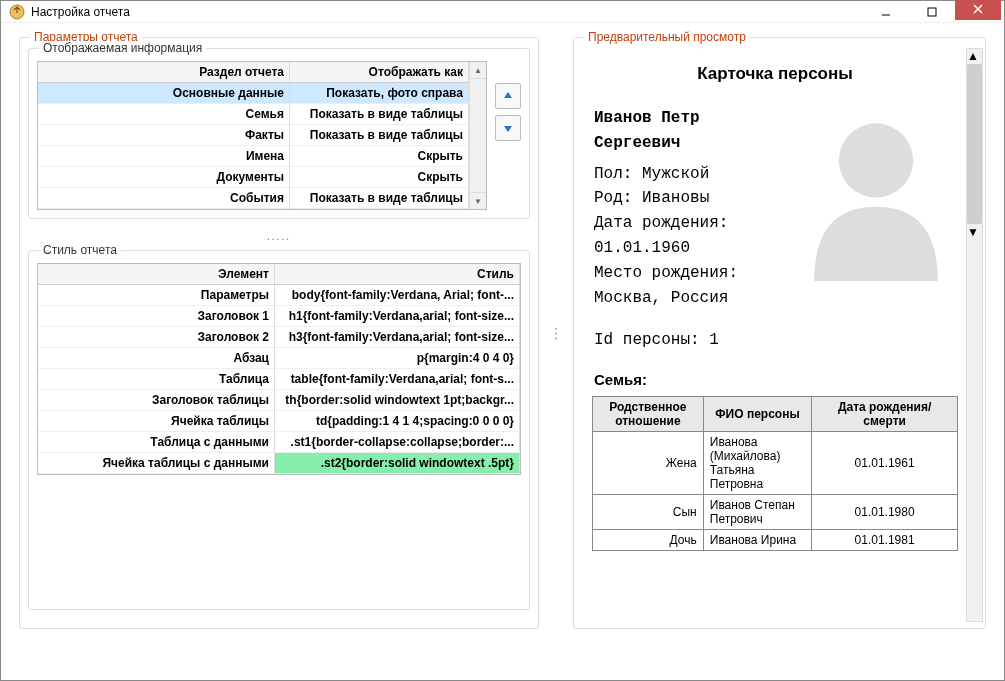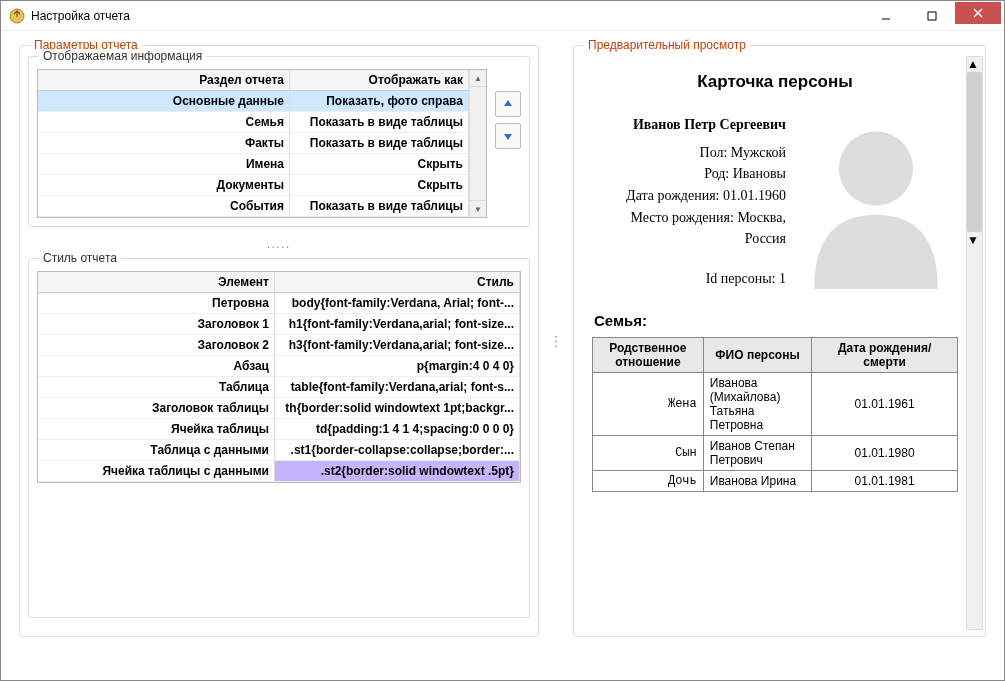--- a/index.html
+++ b/index.html
@@ -1,18 +1,18 @@
 <!DOCTYPE html>
 <html><head>
 <meta charset="utf-8">
 <style>
 * { box-sizing: border-box; margin: 0; padding: 0; }
 body { font-family: "Segoe UI", Tahoma, Arial, sans-serif; font-size: 12px; background: #fff; }
 .window { width: 1005px; height: 681px; background: #fff; border: 1px solid #888; position: relative; box-shadow: 3px 3px 8px rgba(0,0,0,0.4); }
-.titlebar { height: 30px; background: #fff; display: flex; align-items: center; padding: 0 0 0 8px; border-bottom: 1px solid #eee; }
+.titlebar { height: 22px; background: #fff; display: flex; align-items: center; padding: 0 0 0 8px; border-bottom: 1px solid #eee; }
 .titlebar .app-icon { width: 16px; height: 16px; margin-right: 6px; }
 .titlebar .title { flex: 1; font-size: 12px; color: #000; }
 .winbtn { width: 46px; height: 22px; display: flex; align-items: center; justify-content: center; }
 .winbtn.close { background: #c8504f; color: #fff; margin-right: 3px; margin-top: -5px; }
 .winbtn.min, .winbtn.max { color: #000; }
 .winbtn svg { width: 10px; height: 10px; }
 .content { display: flex; padding: 14px 18px 0 18px; gap: 14px; height: 606px; }
 .left { width: 520px; display: flex; flex-direction: column; }
 .right { flex: 1; display: flex; flex-direction: column; }
 .group { border: 1px solid #ddd; border-radius: 3px; position: relative; padding: 10px 8px 8px 8px; }
@@ -29,38 +29,38 @@
 .cell.c1 { width: 252px; }
 .cell.c2 { flex: 1; }
 .grid-scroll { width: 17px; background: #f0f0f0; border-left: 1px solid #ddd; display: flex; flex-direction: column; }
 .grid-scroll .sb-btn { height: 17px; background: #f0f0f0; border-bottom: 1px solid #ddd; display:flex; align-items:center; justify-content:center; font-size:8px; color:#666; }
 .grid-scroll .sb-btn.down { border-bottom:none; border-top:1px solid #ddd; margin-top:auto; }
 .btns-col { display: flex; flex-direction: column; gap: 6px; padding-top: 22px; }
 .sqbtn { width: 26px; height: 26px; background: #f8f8f8; border: 1px solid #bbb; border-radius: 2px; display: flex; align-items: center; justify-content: center; cursor: pointer; }
 .sqbtn svg { width: 12px; height: 12px; }
 .dots { text-align: center; color: #666; padding: 2px 0 8px 0; letter-spacing: 2px; font-size: 10px; }
 .style-grid .cell.c1 { width: 237px; }
-.style-grid .grid-row.selected .cell.c2 { background: #c4b5fd; }
+.style-grid .grid-row.selected .cell.c2 { background: #86efac; }
 .style-grid .grid-row.selected .cell.c1 { background: #fff; }
 .preview { flex: 1; display: flex; }
 .preview-body { flex: 1; overflow: hidden; padding: 6px 2px 6px 6px; }
 .preview-scroll { width: 17px; background: #f0f0f0; border: 1px solid #ddd; display: flex; flex-direction: column; }
 .preview-scroll .thumb { width: 15px; background: #cfcfcf; border-radius: 2px; margin: 1px auto; }
 .preview h2 { text-align: center; font-family: Verdana, Arial, sans-serif; font-size: 17px; font-weight: bold; padding: 10px 0 22px 0; }
 .person-block { display: flex; gap: 10px; padding: 0 8px; }
-.person-info { flex: 1; font-family: Liberation Serif, serif; font-size: 14px; line-height: 1.55; text-align: right; }
+.person-info { flex: 1; font-family: Liberation Mono, monospace; font-size: 16px; line-height: 1.55; }
 .person-info b { font-weight: bold; }
 .photo { width: 160px; height: 180px; display: flex; align-items: center; justify-content: center; }
 .photo svg { width: 160px; height: 170px; }
 .section-h { font-family: Verdana, Arial, sans-serif; font-weight: bold; font-size: 15px; padding: 18px 8px 8px 8px; }
 .ftable { border-collapse: collapse; font-family: Verdana, Arial, sans-serif; font-size: 12px; margin: 0 6px; }
 .ftable th, .ftable td { border: 1px solid #888; padding: 3px 6px; }
 .ftable th { background: #e8e8e8; font-weight: bold; text-align: center; }
 .ftable td { vertical-align: middle; }
-.ftable td.rel { text-align: right; font-family: Liberation Mono, monospace; }
+.ftable td.rel { text-align: right; }
 .ftable td.date { text-align: center; }
 .splitter { width: 6px; display: flex; align-items: center; justify-content: center; color: #999; font-size: 14px; cursor: col-resize; }
 .footer { display: flex; justify-content: center; gap: 16px; padding: 8px 0; }
 .btn { min-width: 90px; height: 24px; background: #f5f5f5; border: 1px solid #aaa; border-radius: 2px; cursor: pointer; font-size: 12px; padding: 0 18px; margin-top: 44px; }
 .btn.primary { text-decoration: underline; }
 </style>
 </head>
 <body>
 
 <div class="window">
@@ -155,21 +155,21 @@
 
         <div class="subgroup" style="flex:1;">
           <span class="subgroup-label">Стиль отчета</span>
           <div class="grid style-grid" id="grid2">
             <div class="grid-header">
               <div class="cell c1">Элемент</div>
               <div class="cell c2">Стиль</div>
             </div>
             <div id="grid2-body">
                 <div class="grid-row">
-                  <div class="cell c1">Петровна</div>
+                  <div class="cell c1">Параметры</div>
                   <div class="cell c2">body{font-family:Verdana, Arial; font-...</div>
                 </div>
                 <div class="grid-row">
                   <div class="cell c1">Заголовок 1</div>
                   <div class="cell c2">h1{font-family:Verdana,arial; font-size...</div>
                 </div>
                 <div class="grid-row">
                   <div class="cell c1">Заголовок 2</div>
                   <div class="cell c2">h3{font-family:Verdana,arial; font-size...</div>
                 </div>

